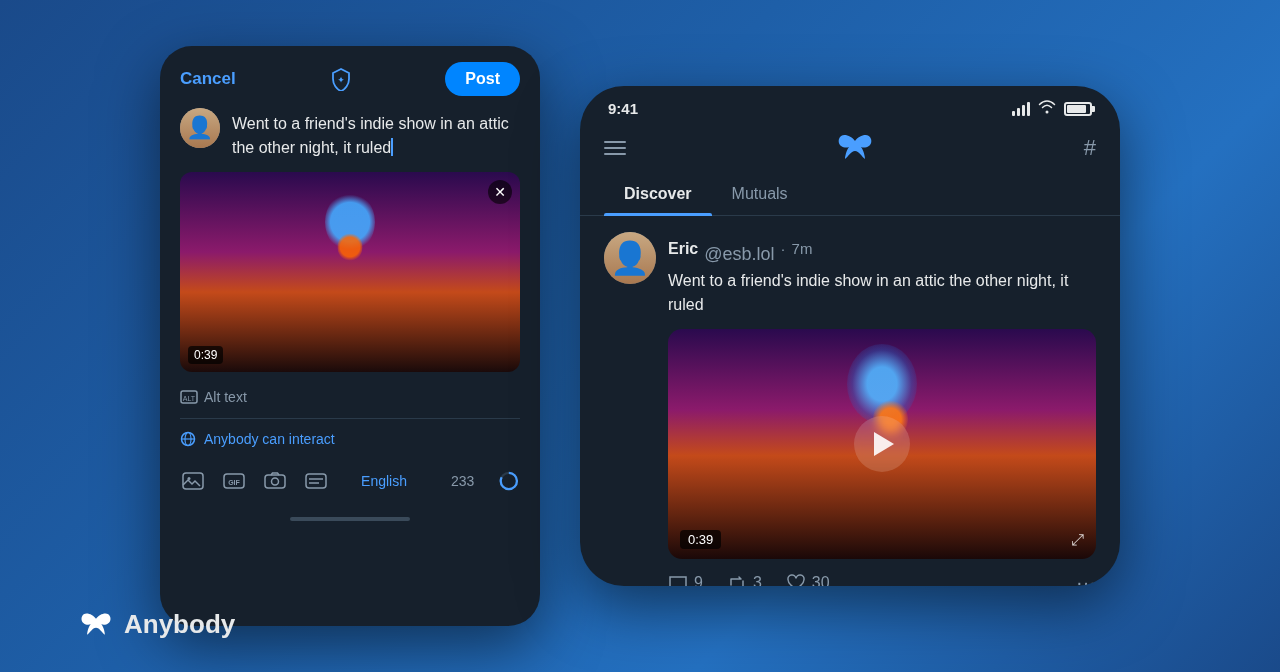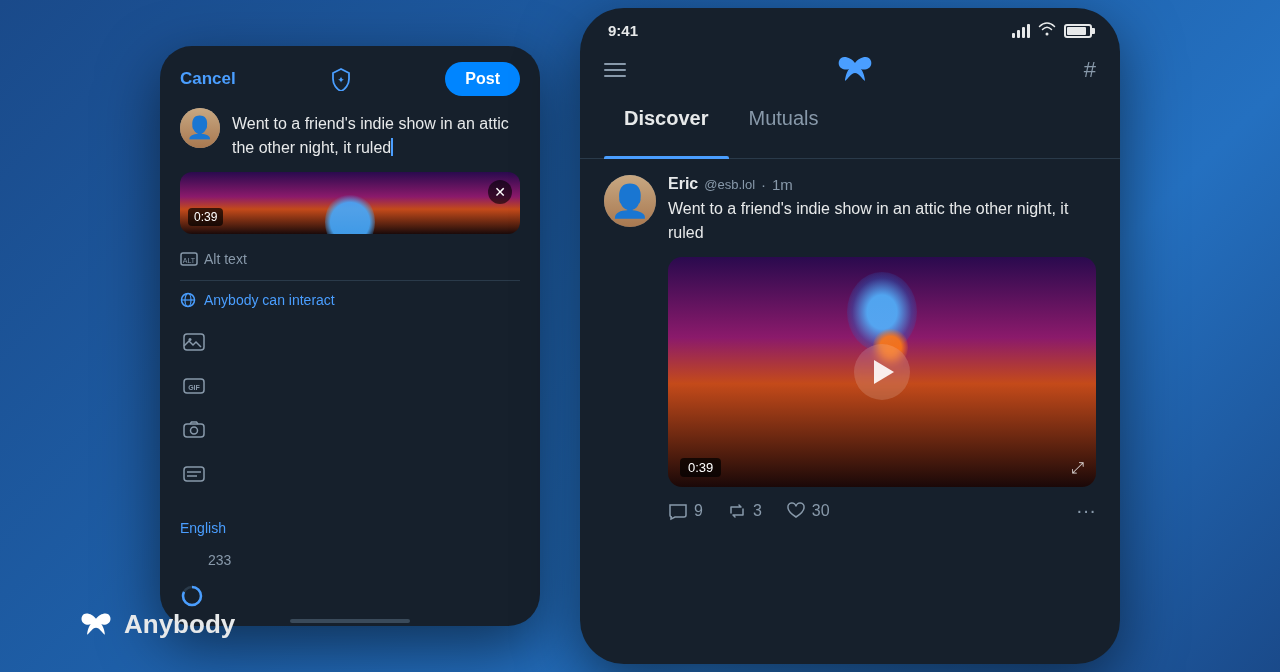--- a/index.html
+++ b/index.html
@@ -189,24 +189,23 @@
       align-items: center;
       gap: 8px;
       padding: 12px 20px;
       color: #4a9eff;
       font-size: 14px;
       cursor: pointer;
     }
 
     .toolbar-row {
       display: flex;
-      align-items: flex-start;
+      align-items: center;
       padding: 8px 20px;
       gap: 16px;
-      flex-direction: column;
     }
 
     .toolbar-icon {
       width: 28px;
       height: 28px;
       display: flex;
       align-items: center;
       justify-content: center;
       color: #8899aa;
       cursor: pointer;
@@ -242,21 +241,21 @@
     .home-bar {
       width: 120px;
       height: 4px;
       background: #3a4a5a;
       border-radius: 2px;
     }
 
     
     .phone-right {
       width: 540px;
-      height: 656px;
+      height: 500px;
       background: #16202c;
       border-radius: 44px;
       overflow: hidden;
       position: relative;
       box-shadow: 0 20px 60px rgba(0,0,0,0.5);
       display: flex;
       flex-direction: column;
     }
 
     .status-bar {
@@ -350,22 +349,22 @@
     }
 
     .tabs-row {
       display: flex;
       padding: 0 24px;
       border-bottom: 1px solid #2a3a4a;
       gap: 0;
     }
 
     .tab-item {
-      padding: 10px 20px 28px;
-      font-size: 20px;
+      padding: 10px 20px 12px;
+      font-size: 16px;
       font-weight: 500;
       color: #8899aa;
       cursor: pointer;
       position: relative;
     }
 
     .tab-item.active {
       color: #e7e9ea;
       font-weight: 600;
     }
@@ -413,21 +412,22 @@
     }
 
     .post-author {
       color: #e7e9ea;
       font-size: 16px;
       font-weight: 700;
     }
 
     .post-handle {
       color: #8899aa;
-      font-size: 13px;
+      font-size: 18px;
+      margin-top: 12px;
     }
 
     .post-time {
       color: #8899aa;
       font-size: 15px;
     }
 
     .post-text {
       color: #e7e9ea;
       font-size: 16px;
@@ -725,21 +725,21 @@
   <div class="feed-content">
     <div class="post-row">
       <div class="avatar-feed">
         <div class="face-avatar face-avatar-lg"></div>
       </div>
       <div class="post-content">
         <div class="post-meta">
           <span class="post-author">Eric</span>
           <span class="post-handle">@esb.lol</span>
           <span class="post-time">·</span>
-          <span class="post-time">1m</span>
+          <span class="post-time">7m</span>
         </div>
         <div class="post-text">Went to a friend's indie show in an attic the other night, it ruled</div>
 
         <div class="video-thumb">
           <div class="video-scene">
             <div class="scene-lights">
               <div class="scene-light-blue"></div>
             </div>
             <div class="scene-light-orange"></div>
             <div class="play-button">

